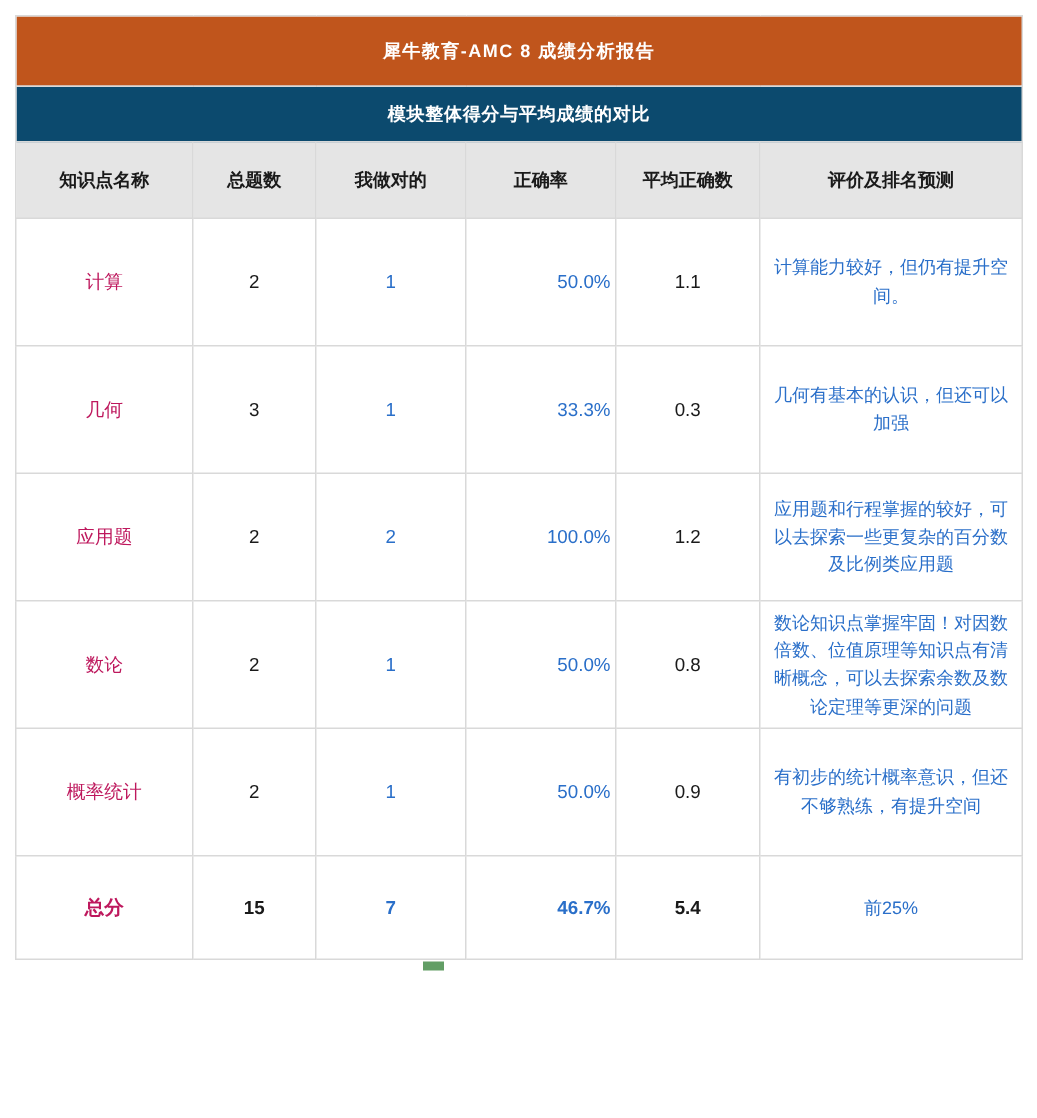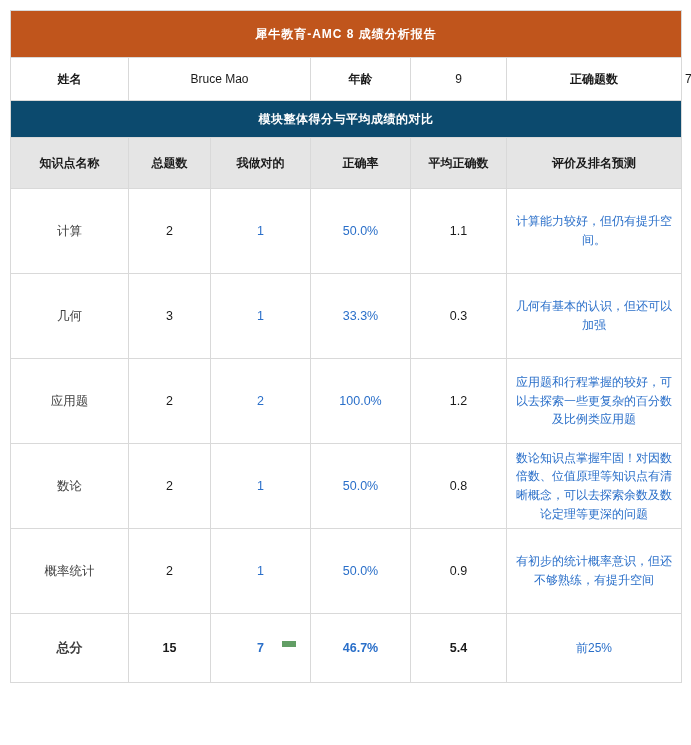--- a/index.html
+++ b/index.html
@@ -68,33 +68,34 @@
     font-weight: bold;
     font-size: 12px;
     height: 42px;
     color: #1a1a1a;
   }
   .data-row td {
     height: 76px;
   }
   .data-row .topic {
     font-size: 12.5px;
-    color: #404040;
+    color: #be185d;
   }
   .data-row .num {
     font-size: 12.5px;
     color: #1a1a1a;
   }
   .data-row .mine {
     color: #2a6fc9;
     font-size: 12.5px;
   }
   .data-row .rate {
     color: #2a6fc9;
     font-size: 12.5px;
+    text-align: right;
   }
   .data-row .comment {
     color: #2a6fc9;
     font-size: 12px;
     line-height: 1.55;
     padding: 4px 8px;
   }
   .total-row td {
     height: 60px;
     font-weight: bold;
@@ -122,28 +123,20 @@
       <col style="width:82px">
       <col style="width:100px">
       <col style="width:100px">
       <col style="width:96px">
       <col style="width:175px">
     </colgroup>
     <tbody>
       <tr class="title-bar">
         <td colspan="6">犀牛教育-AMC 8 成绩分析报告</td>
       </tr>
-      <tr class="info-row">
-        <td class="info-label">姓名</td>
-        <td class="info-value" colspan="2">Bruce Mao</td>
-        <td class="info-label">年龄</td>
-        <td class="info-value">9</td>
-        <td class="info-label">正确题数</td>
-      <td class="info-value">7</td>
-        </tr>
     </tbody>
   </table>
 
   <table class="report" style="margin-top:-1px">
     <colgroup>
       <col style="width:118px">
       <col style="width:82px">
       <col style="width:100px">
       <col style="width:100px">
       <col style="width:96px">

